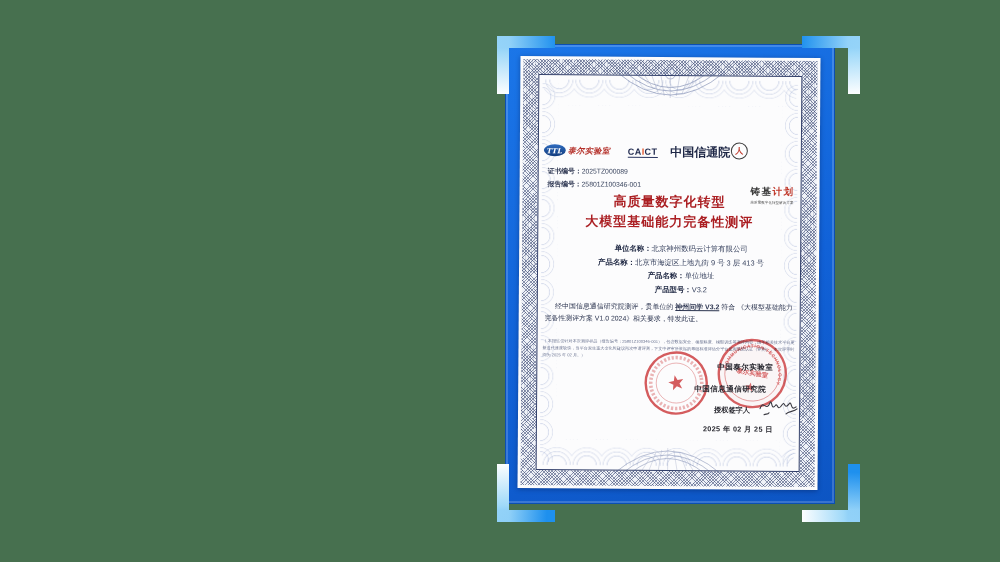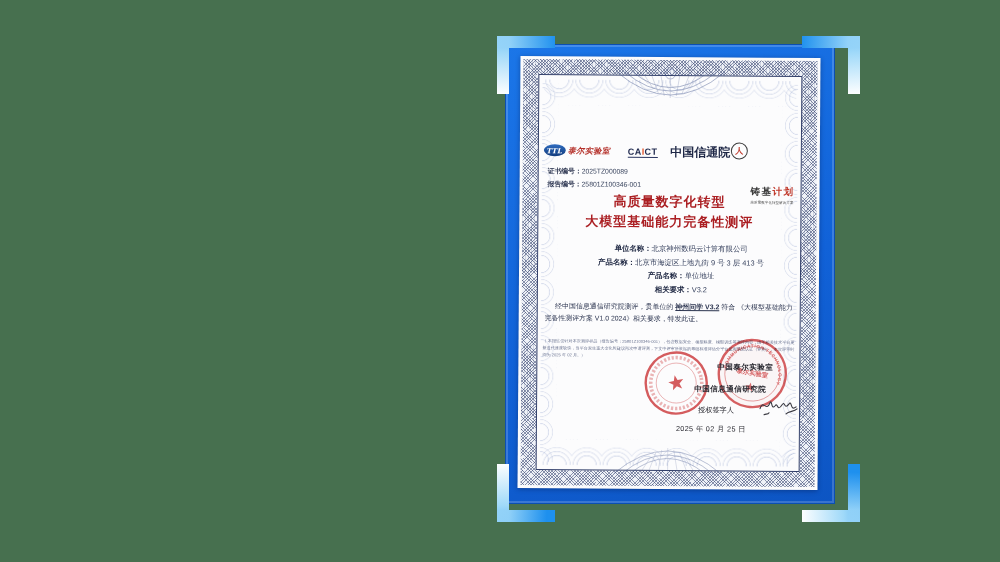--- a/index.html
+++ b/index.html
@@ -77,23 +77,23 @@
   .fields b{color:#222b46;font-weight:800;margin-left:24px;}
   .body-text{position:absolute;left:26px;right:26px;top:244px;font-size:6.9px;line-height:1.8;color:#2c3550;text-align:justify;text-indent:1.5em;}
   .body-text .prod{text-decoration:underline;font-weight:700;}
   .fine-print{position:absolute;left:24px;right:24px;top:282px;font-size:4.1px;line-height:1.65;color:#6a7390;text-align:justify;}
 
   
   .stamps{position:absolute;left:0;top:0;width:300px;height:432px;mix-blend-mode:multiply;pointer-events:none;}
   .issuer{position:absolute;font-size:7.5px;font-weight:700;color:#26262e;letter-spacing:.5px;white-space:nowrap;}
   .issuer.l1{left:199px;top:305px;}
   .issuer.l2{left:176px;top:327px;}
-  .signer{position:absolute;left:180px;top:348px;font-size:7.2px;font-weight:400;color:#26262e;white-space:nowrap;text-align:center;}
+  .signer{position:absolute;left:196px;top:348px;font-size:7.2px;font-weight:700;color:#26262e;white-space:nowrap;text-align:center;}
   .signature{position:absolute;left:238px;top:337px;width:44px;height:26px;}
-  .date{position:absolute;left:158px;top:367px;width:124px;text-align:left;font-size:7.2px;font-weight:400;color:#26262e;letter-spacing:.4px;}
+  .date{position:absolute;left:158px;top:367px;width:124px;text-align:center;font-size:7.2px;font-weight:700;color:#26262e;letter-spacing:.4px;}
 </style>
 </head>
 <body>
 
 <div class="scene">
 
   <div class="frame"></div>
   <div class="bk tl"></div>
   <div class="bk tr"></div>
   <div class="bk bl"></div>
@@ -168,21 +168,21 @@
       <div><b>报告编号：</b><span>25801Z100346-001</span></div>
     </div>
 
     <div class="cert-title l1">高质量数字化转型</div>
     <div class="cert-title l2">大模型基础能力完备性测评</div>
 
     <div class="fields">
       <div><b>单位名称：</b><span>北京神州数码云计算有限公司</span></div>
       <div><b>产品名称：</b><span>北京市海淀区上地九街 9 号 3 层 413 号</span></div>
       <div><b>产品名称：</b><span>单位地址</span></div>
-      <div><b>相关要求：</b><span>V3.2</span></div>
+      <div><b>产品型号：</b><span>V3.2</span></div>
     </div>
 
     <div class="body-text"><span>经中国信息通信研究院测评，贵单位的 </span><span class="prod">神州问学 V3.2</span><span> 符合 《大模型基础能力完备性测评方案 V1.0 2024》相关要求，特发此证。</span></div>
 
     <div class="fine-print">（ 本报告仅针对本次测评样品（报告编号：25801Z100346-001），包含数据安全、模型精度、模型训练等测评内容，由于相关技术平台更新迭代速度较快，当平台发生重大变化时建议再次申请评测，下文中评审所依据的基础标准评估分平台监测系统认证（评测），本次评审时间为 2025 年 02 月。）</div>
 
     <svg class="stamps" viewBox="0 0 300 432">
 
       <g transform="translate(158,326) rotate(-12)" opacity=".82">
         <circle r="30.5" fill="none" stroke="#cf3a3c" stroke-width="2.4"></circle>

